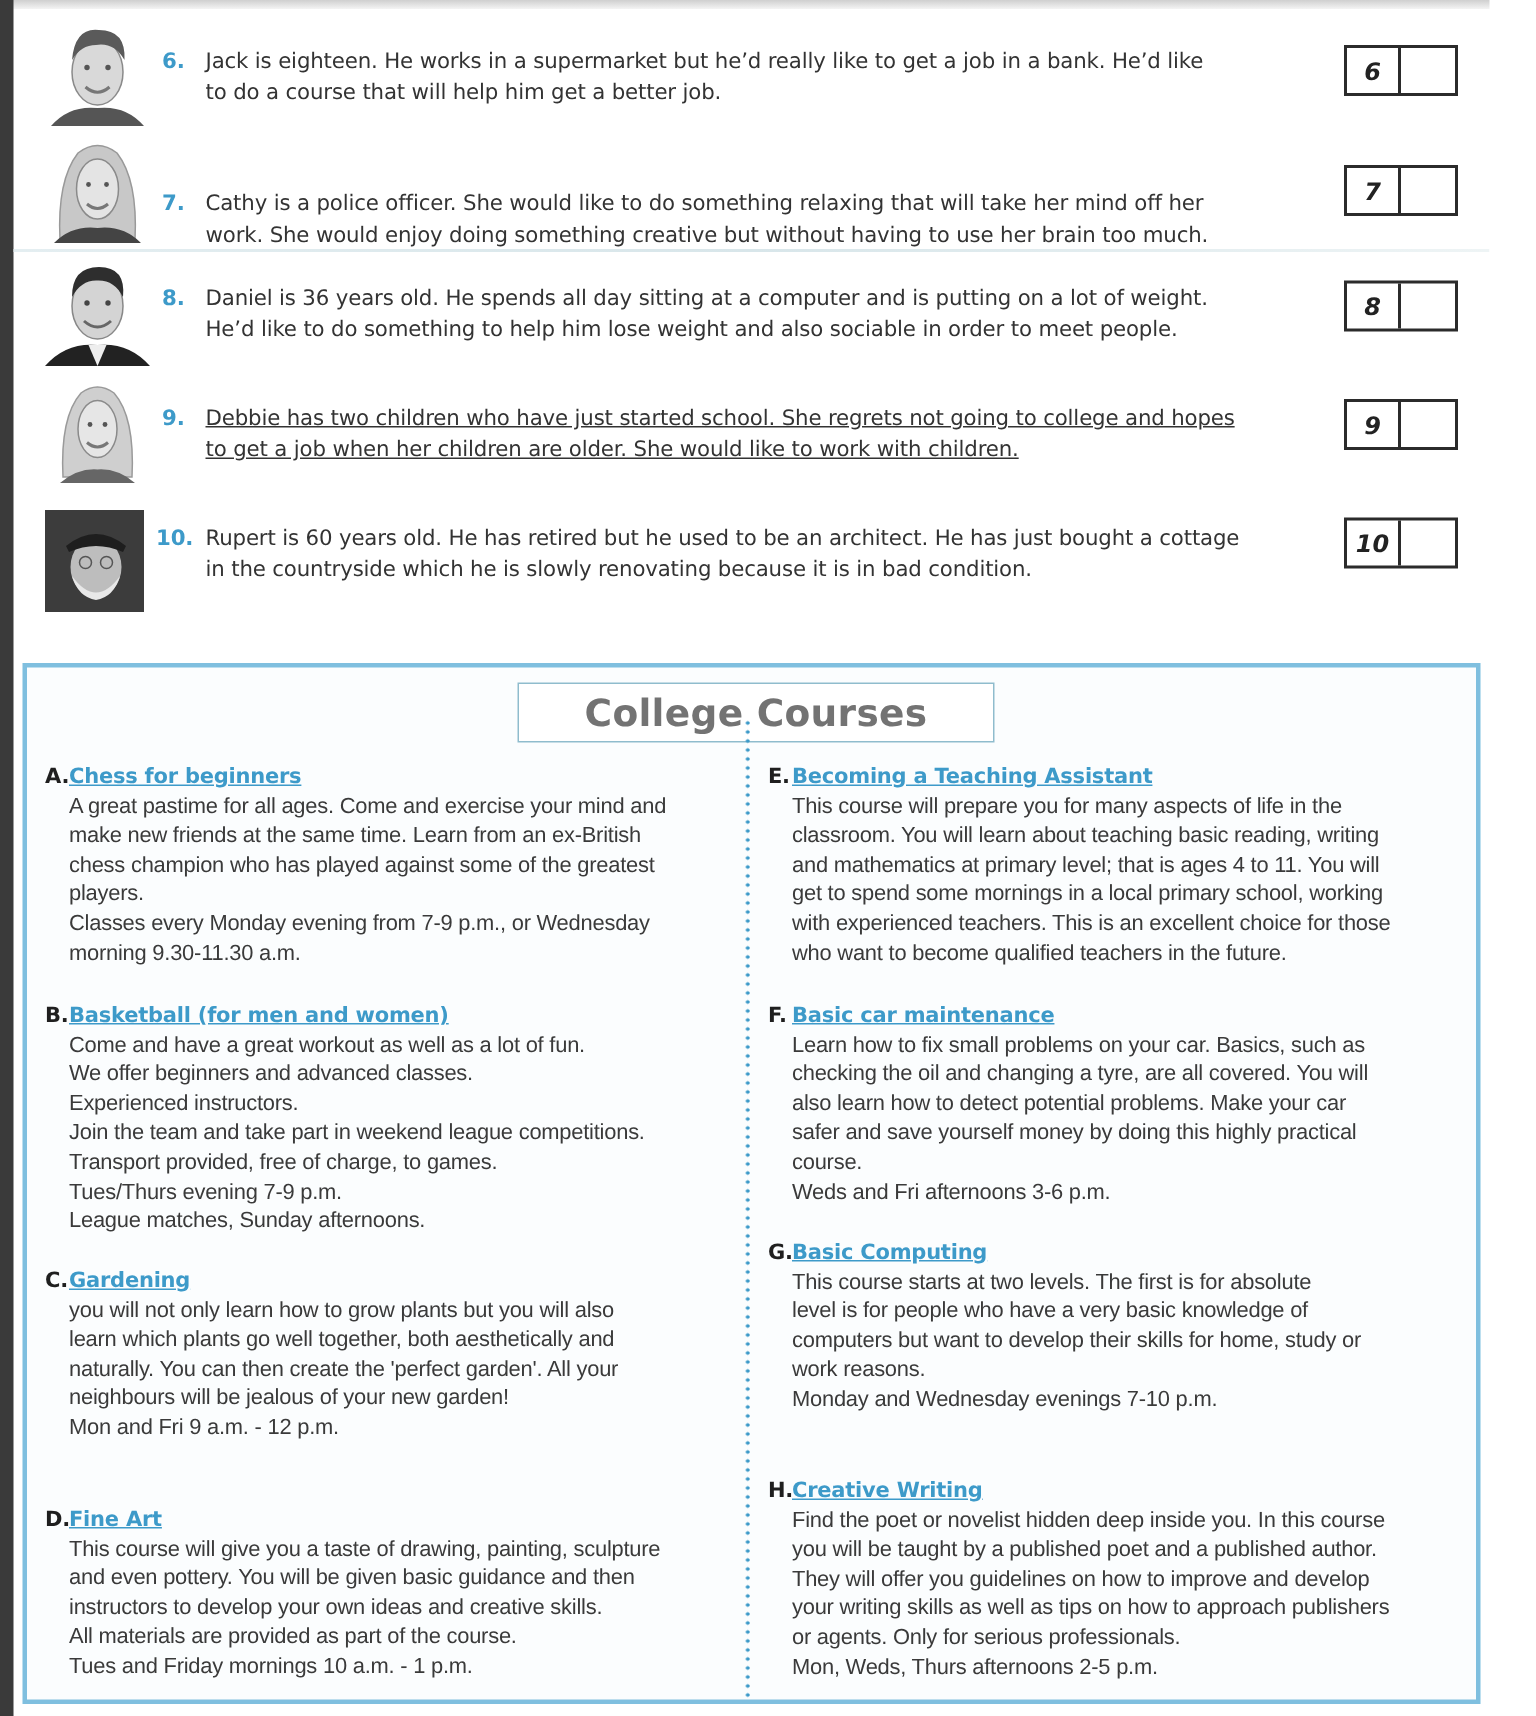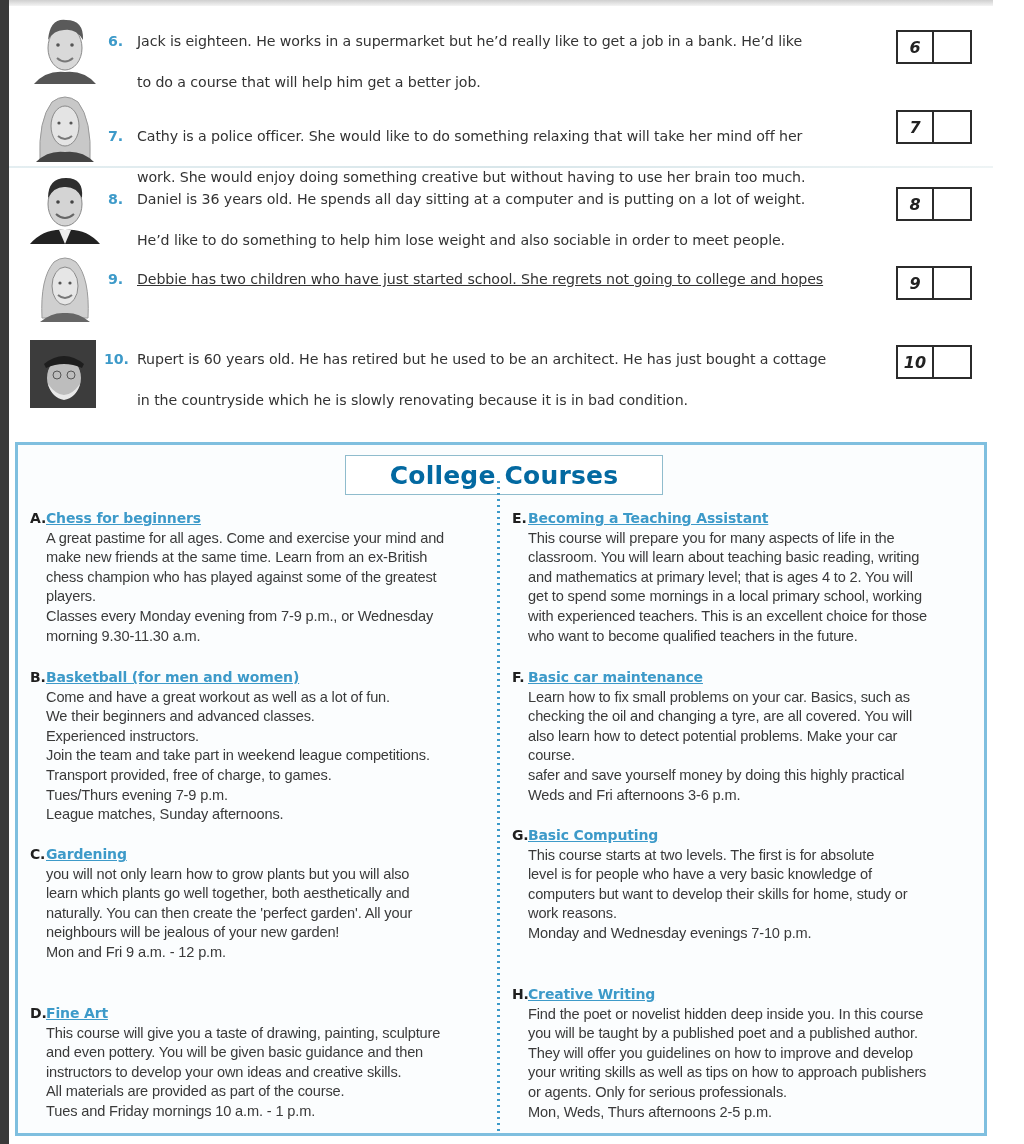--- a/index.html
+++ b/index.html
@@ -35,21 +35,21 @@
     position: absolute; left: 88px; top: 0; width: 760px;
     font-family: "DejaVu Sans", sans-serif;
     font-size: 14.2px; line-height: 21px; color: #333;
     letter-spacing: -0.1px;
   }
   .person-num {
     display: inline-block; width: 29px; color: #3d9ac9; font-weight: bold;
     text-align: left;
   }
   .person-num.wide { width: 33px; margin-left: -4px; }
-  .line2 { padding-left: 29px; display: block; margin-top: 20px; }
+  .line2 { padding-left: 29px; display: block; }
   .answer-box {
     position: absolute; left: 876px; width: 76px; height: 34px;
     border: 2px solid #2b2b2b; box-sizing: border-box; display: flex;
   }
   .answer-num {
     width: 36px; border-right: 2px solid #2b2b2b; box-sizing: border-box;
     display: flex; align-items: center; justify-content: center;
     font-family: "DejaVu Sans", sans-serif; font-weight: bold; font-style: italic;
     font-size: 16px; color: #222;
   }
@@ -64,21 +64,21 @@
   
   .courses {
     position: absolute; left: 15px; top: 442px; width: 972px; height: 694px;
     border: 3px solid #7fbfdf; box-sizing: border-box; background: #fbfdfe;
   }
   .courses-title {
     position: absolute; left: 327px; top: 10px; width: 318px; height: 40px;
     border: 1.5px solid #8fbccd; box-sizing: border-box;
     display: flex; align-items: center; justify-content: center;
     font-family: "DejaVu Sans", sans-serif; font-weight: bold; font-size: 25px;
-    color: #0369a1; background: #fff; letter-spacing: 0.2px;
+    color: #737373; background: #fff; letter-spacing: 0.2px;
   }
   .divider {
     position: absolute; left: 479px; top: 34px; width: 3px; height: 654px;
     background-image: radial-gradient(circle, #3d9ac9 1.2px, transparent 1.4px);
     background-size: 3px 6px; background-repeat: repeat-y;
   }
   .course {
     position: absolute; font-family: "Liberation Sans", sans-serif;
     font-size: 14.6px; line-height: 19.6px; color: #3a3a3a;
     letter-spacing: -0.15px;
@@ -174,20 +174,21 @@
       <path d="M16 68 Q14 28 28 12 Q39 4 50 12 Q64 28 62 68 Z" fill="#cfcfcf" stroke="#9a9a9a"></path>
       <ellipse cx="39" cy="36" rx="13" ry="19" fill="#e6e6e6" stroke="#8a8a8a"></ellipse>
       <path d="M32 45 Q39 51 46 45" stroke="#777" fill="none" stroke-width="2"></path>
       <circle cx="34" cy="33" r="1.6" fill="#555"></circle>
         <circle cx="44" cy="33" r="1.6" fill="#555"></circle>
       <path d="M14 72 Q26 62 39 63 Q52 62 64 72 Z" fill="#666"></path>
     </svg>
   </div>
   <div class="person-text" style="top:19px;text-decoration:underline;">
     <span><span class="person-num">9.</span><span>Debbie has two children who have just started school. She regrets not going to college and hopes</span></span>
+    <span class="line2">to get a job when her children are older. She would like to work with children.</span>
   </div>
   <div class="answer-box" style="top:16px;">
     <div class="answer-num">9</div>
     <input class="answer-input" value="" style="">
   </div>
 </div>
 
 <div class="person" style="top:338px;">
   <div class="avatar">
     <svg viewBox="0 0 78 72">
@@ -228,21 +229,21 @@
     </div>
   </div>
 
   <div class="course" style="left:12px; top:223px;">
     <div class="course-head">
       <span class="course-letter">B.</span>
       <span class="course-title">Basketball (for men and women)</span>
     </div>
     <div class="course-body">
       <div>Come and have a great workout as well as a lot of fun.</div>
-      <div>We their beginners and advanced classes.</div>
+      <div>We offer beginners and advanced classes.</div>
       <div>Experienced instructors.</div>
       <div>Join the team and take part in weekend league competitions.</div>
       <div>Transport provided, free of charge, to games.</div>
       <div>Tues/Thurs evening 7-9 p.m.</div>
       <div>League matches, Sunday afternoons.</div>
     </div>
   </div>
 
   <div class="course" style="left:12px; top:400px;">
     <div class="course-head">
@@ -273,38 +274,38 @@
   </div>
 
   <div class="course" style="left:494px; top:64px;">
     <div class="course-head">
       <span class="course-letter">E.</span>
       <span class="course-title">Becoming a Teaching Assistant</span>
     </div>
     <div class="course-body">
       <div>This course will prepare you for many aspects of life in the</div>
       <div>classroom. You will learn about teaching basic reading, writing</div>
-      <div>and mathematics at primary level; that is ages 4 to 2. You will</div>
+      <div>and mathematics at primary level; that is ages 4 to 11. You will</div>
       <div>get to spend some mornings in a local primary school, working</div>
       <div>with experienced teachers. This is an excellent choice for those</div>
       <div>who want to become qualified teachers in the future.</div>
     </div>
   </div>
 
   <div class="course" style="left:494px; top:223px;">
     <div class="course-head">
       <span class="course-letter">F.</span>
       <span class="course-title">Basic car maintenance</span>
     </div>
     <div class="course-body">
       <div>Learn how to fix small problems on your car. Basics, such as</div>
       <div>checking the oil and changing a tyre, are all covered. You will</div>
       <div>also learn how to detect potential problems. Make your car</div>
+      <div>safer and save yourself money by doing this highly practical</div>
       <div>course.</div>
-      <div>safer and save yourself money by doing this highly practical</div>
       <div>Weds and Fri afternoons 3-6 p.m.</div>
     </div>
   </div>
 
   <div class="course" style="left:494px; top:381px;">
     <div class="course-head">
       <span class="course-letter">G.</span>
       <span class="course-title">Basic Computing</span>
     </div>
     <div class="course-body">

